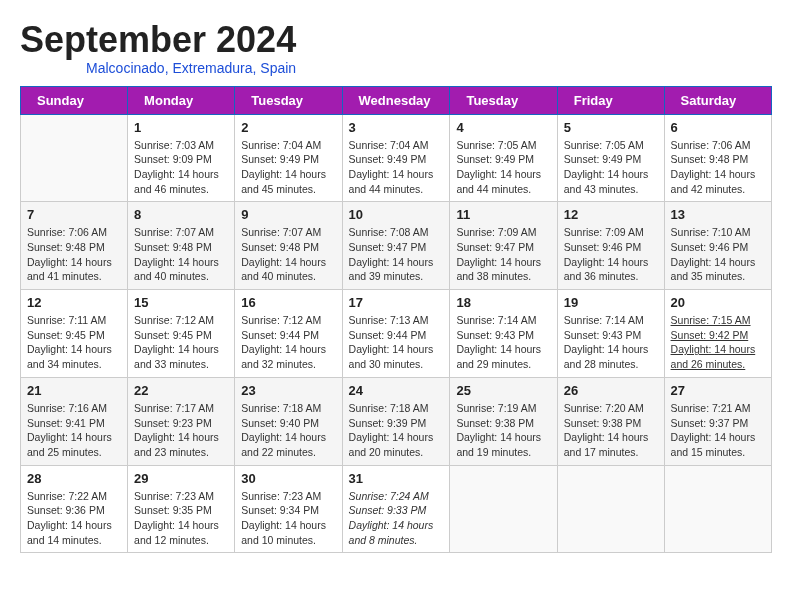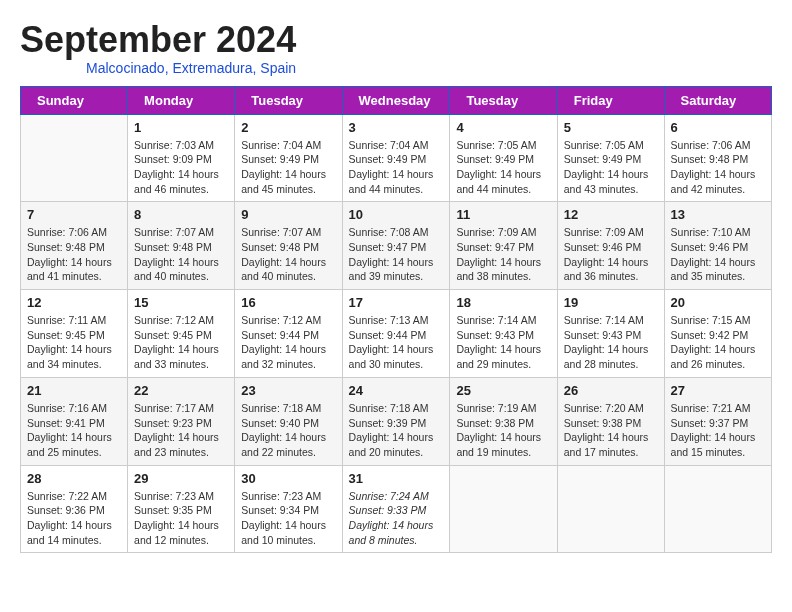--- a/index.html
+++ b/index.html
@@ -222,21 +222,21 @@
 Daylight: 14 hours and 29 minutes.</div>
         </td>
         <td>
           <span class="day-number">19</span>
           <div class="day-info" style="white-space: pre-line;">Sunrise: 7:14 AM
 Sunset: 9:43 PM
 Daylight: 14 hours and 28 minutes.</div>
         </td>
         <td>
           <span class="day-number">20</span>
-          <div class="day-info" style="white-space: pre-line;">Sunrise: 7:15 AM
+          <div class="day-info" style="white-space: pre-line; text-decoration: underline;">Sunrise: 7:15 AM
 Sunset: 9:42 PM
 Daylight: 14 hours and 26 minutes.</div>
         </td>
       </tr>
       <tr class="row-odd">
         <td>
           <span class="day-number">21</span>
           <div class="day-info" style="white-space: pre-line;">Sunrise: 7:16 AM
 Sunset: 9:41 PM
 Daylight: 14 hours and 25 minutes.</div>

